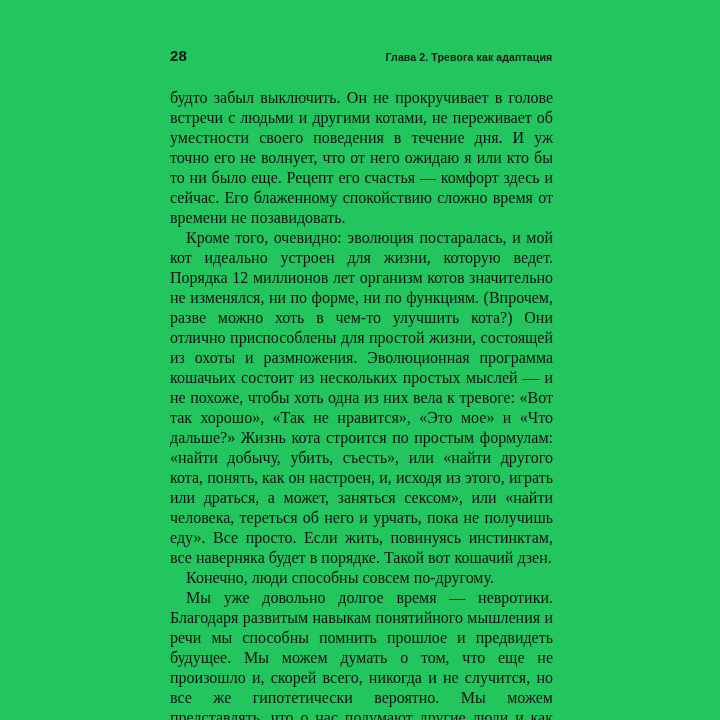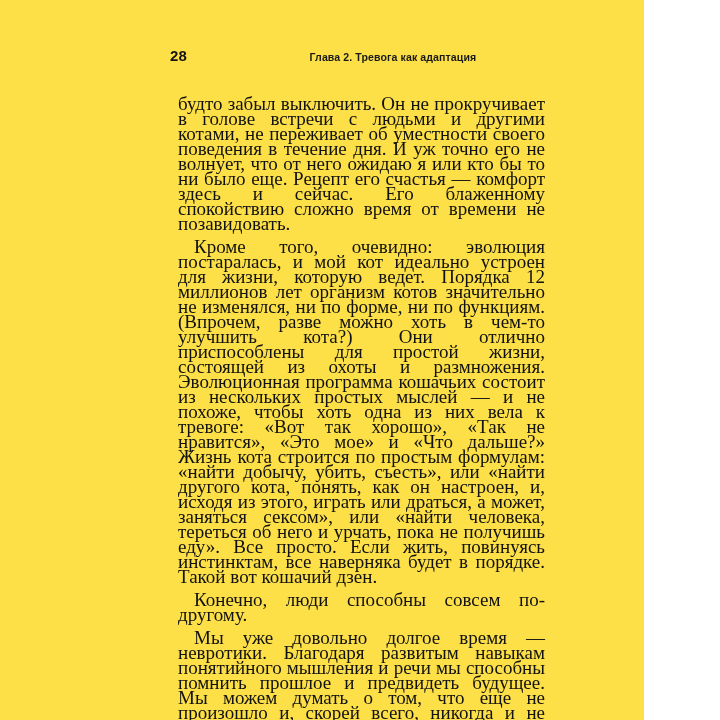--- a/index.html
+++ b/index.html
@@ -12,23 +12,23 @@
     width: 720px;
     height: 720px;
     overflow: hidden;
     font-family: "Liberation Serif", "DejaVu Serif", serif;
     color: #111111;
     -webkit-font-smoothing: antialiased;
   }
 
   .page {
     position: relative;
-    width: 644px;
+    width: 720px;
     height: 720px;
-    background: #fde047;
+    background: #22c55e;
     box-sizing: border-box;
   }
 
   
   .running-head {
     position: absolute;
     left: 170px;
     right: 168px;
     top: 47px;
     height: 20px;
@@ -56,25 +56,25 @@
   }
 
   
   .text-block {
     position: absolute;
     left: 170px;
     top: 88px;
     width: 383px;
   }
   .para {
-    margin: 8px;
+    margin: 0;
     text-align: justify;
     text-justify: inter-word;
-    font-size: 19px;
-    line-height: 15px;
+    font-size: 16px;
+    line-height: 20px;
     text-indent: 16px;
     color: #121212;
     hyphens: manual;
     word-spacing: 0.1px;
   }
   .para.first {
     text-indent: 0;
   }
 </style>
 </head>

